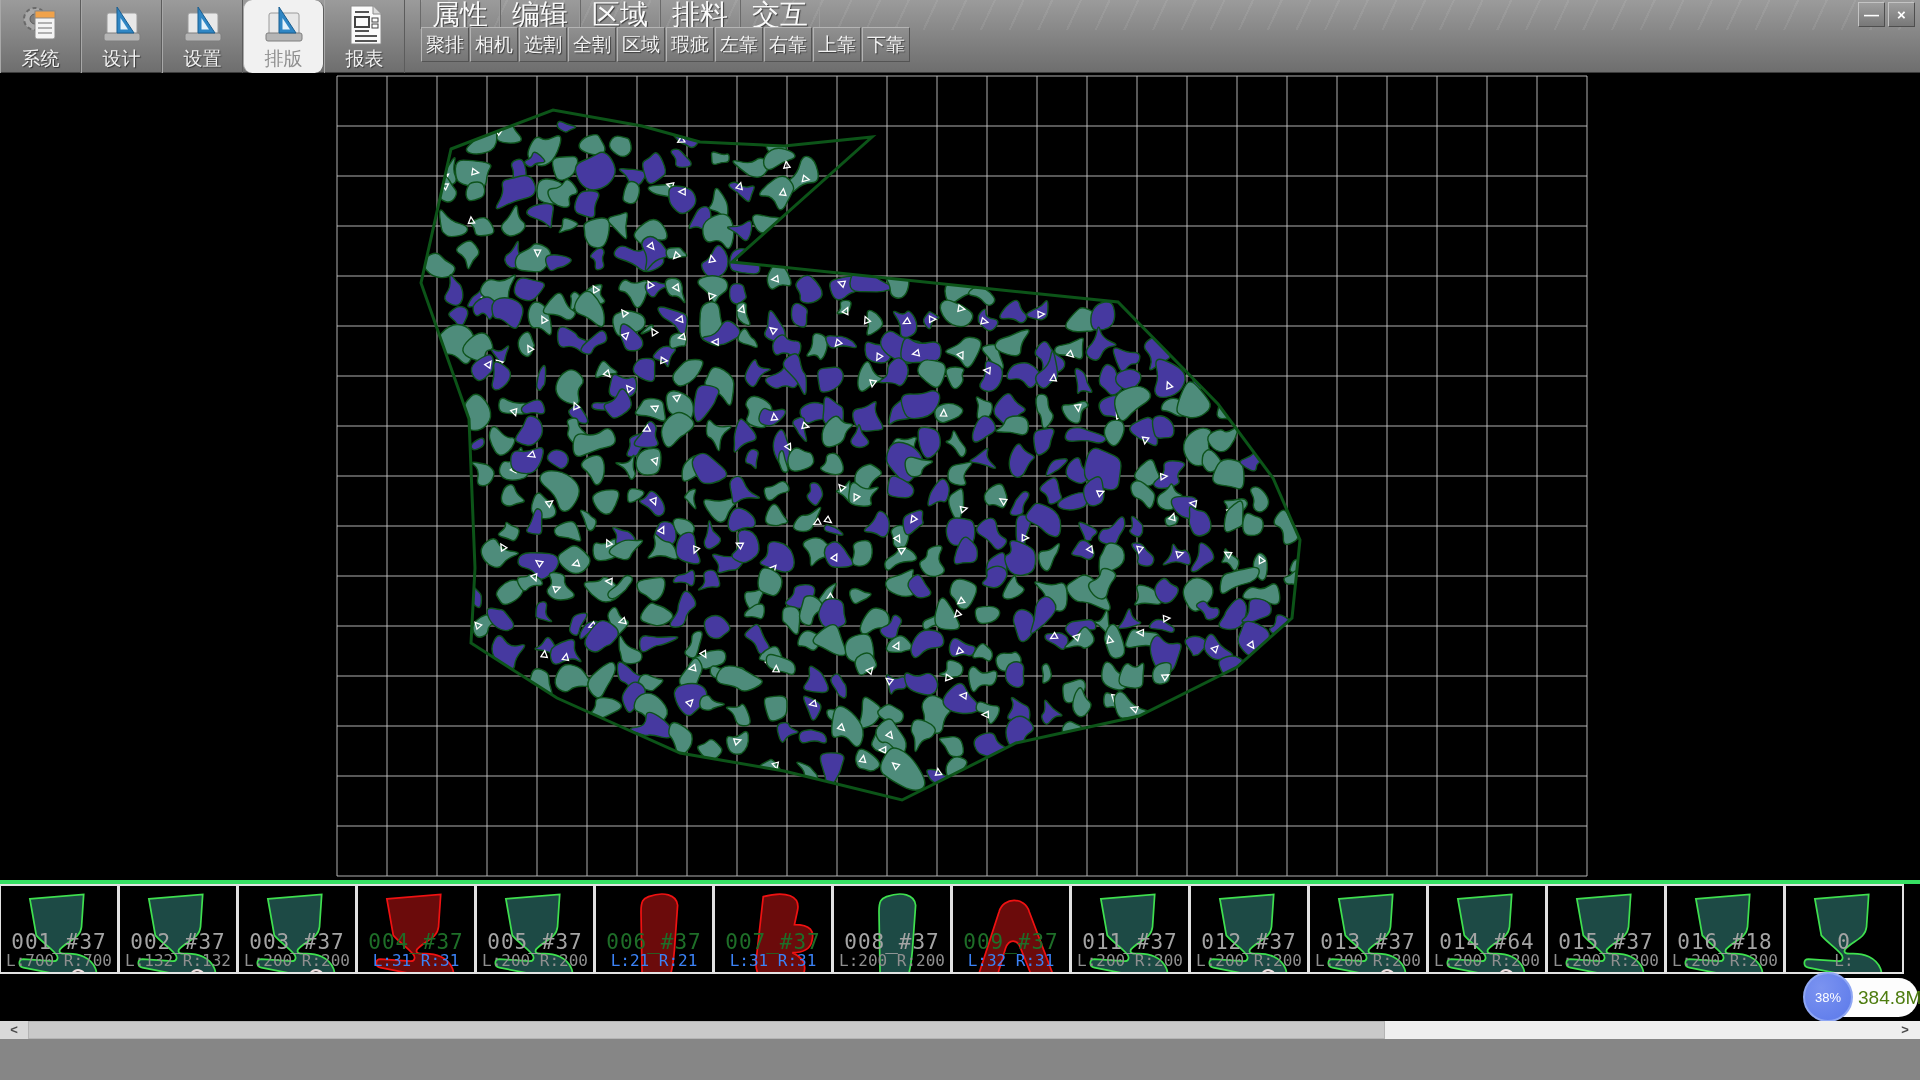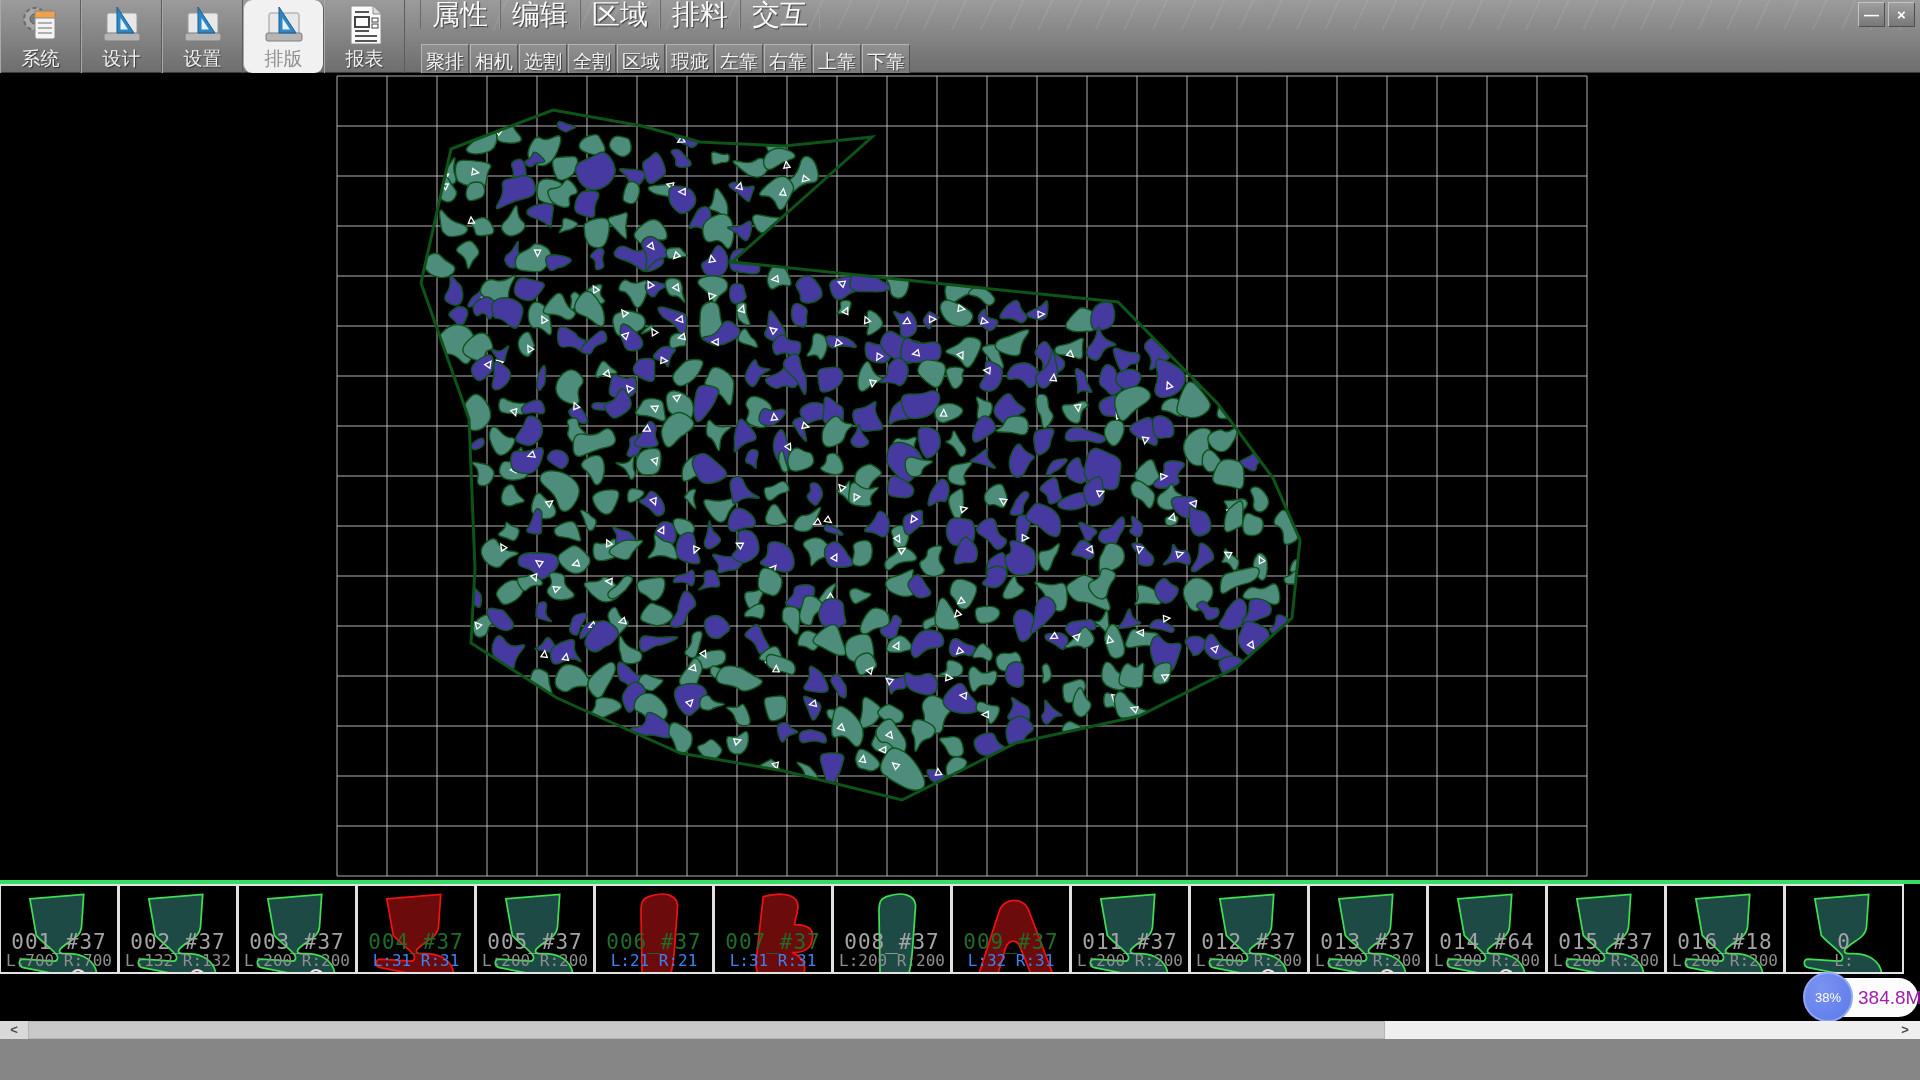--- a/index.html
+++ b/index.html
@@ -17,21 +17,21 @@
              border-right:1px solid #5c5c5c; border-left:1px solid #a8a8a8; cursor:pointer; }
   .big-btn .bicon { margin-top:3px; width:44px; height:44px; }
   .big-btn .blabel { font-size:19px; color:#f2f2f2; text-shadow:1px 1px 1px rgba(40,40,40,.8); line-height:24px; }
   .big-btn.active { background:#f1f1f1;border-radius:9px; }
   .big-btn.active .blabel { color:#8f8f8f; text-shadow:none; }
 
   .menu-tabs { position:absolute; left:420px; top:0; height:29px; display:flex; }
   .menu-tab { width:80px; height:29px; line-height:29px; text-align:center; font-size:28px;
               color:#fafafa; text-shadow:1px 1px 1px rgba(40,40,40,.8);
               border-right:1px solid #9b9b9b; border-left:1px solid #6a6a6a; cursor:pointer; }
-  .tool-row { position:absolute; left:421px; top:44px; display:flex; }
+  .tool-row { position:absolute; left:421px; top:27px; display:flex; }
   .tool-btn { width:48px; height:35px; line-height:34px; margin-right:1px; text-align:center;
               font-size:19px; color:#f3f3f3; text-shadow:1px 1px 1px rgba(40,40,40,.8);
               background:linear-gradient(#909090,#767676);
               border:1px solid; border-color:#b4b4b4 #545454 #545454 #b4b4b4; cursor:pointer; }
   .win-controls { position:absolute; top:2px; right:5px; display:flex; }
   .win-btn { width:27px; height:25px; margin-left:3px; text-align:center; line-height:23px;
              font-size:15px; font-weight:bold; color:#fff;
              background:linear-gradient(#9e9e9e,#787878);
              border:1px solid; border-color:#c4c4c4 #4e4e4e #4e4e4e #c4c4c4; cursor:pointer; }
 
@@ -55,21 +55,21 @@
   .lbl-gray .cell-id { color:#a4a4a4; } .lbl-gray .cell-lr { color:#8f8f8f; }
   .lbl-green .cell-id { color:#1e6e28; } .lbl-green .cell-lr { color:#3b82f6; }
 
   
   .badge { position:absolute; left:1806px; top:978px; width:112px; height:39px; background:#fdfdfd;
            border-radius:20px; box-shadow:0 1px 4px rgba(0,0,0,.45); }
   .badge .pct { position:absolute; left:-3px; top:-6px; width:50px; height:50px; border-radius:50%;
                 background:radial-gradient(circle at 35% 30%, #7b93f0, #5472e8);
                 border:2px solid #8ea6f3; color:#fff; font-size:13px;
                 display:flex; align-items:center; justify-content:center; }
-  .badge .val { position:absolute; left:52px; top:0; height:32px; line-height:39px; font-size:19px; color:#a21caf; }
+  .badge .val { position:absolute; left:52px; top:0; height:32px; line-height:39px; font-size:19px; color:#4d7c0f; }
 
   
   .hscroll { position:absolute; left:0; top:1021px; width:1920px; height:18px; background:#efefef; }
   .hs-arrow { position:absolute; top:0; width:28px; height:18px; text-align:center; line-height:17px;
               font-size:13px; font-weight:bold; color:#4a4a4a; background:#d9d9d9; cursor:pointer; }
   .hs-arrow.left { left:0; } .hs-arrow.right { right:0; width:30px; background:#efefef; }
   .hs-thumb { position:absolute; left:28px; top:0; width:1357px; height:18px; background:#c9c9c9;
               border:1px solid #b4b4b4; cursor:grab; }
   .statusbar { position:absolute; left:0; top:1039px; width:1920px; height:41px; background:#868686; }
 </style>

